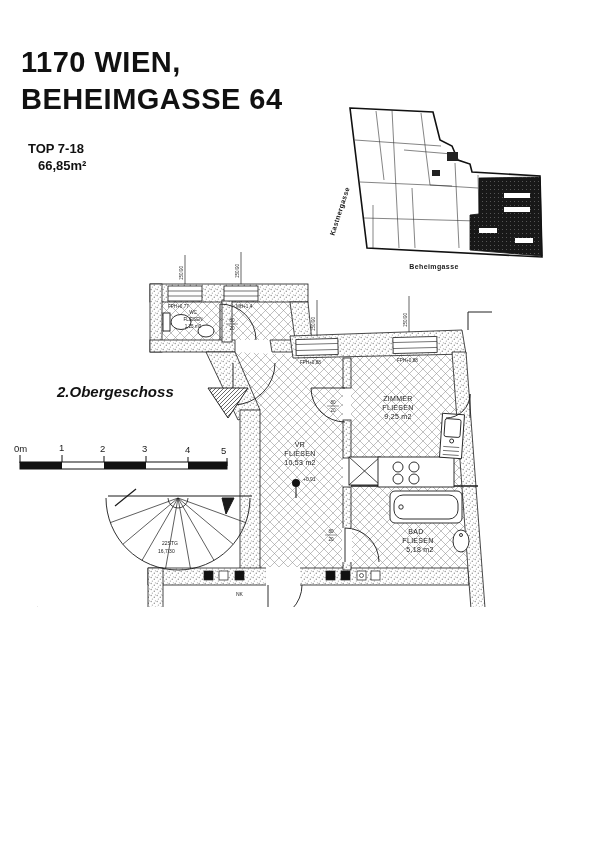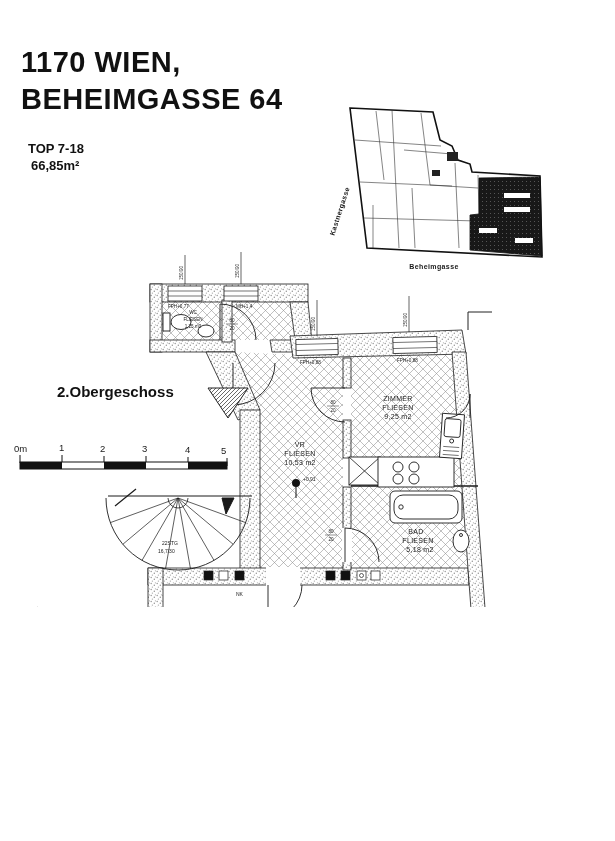--- a/index.html
+++ b/index.html
@@ -1,22 +1,22 @@
 <!DOCTYPE html>
 <html><head>
 <meta charset="utf-8">
 <style>
   html,body{margin:0;padding:0;background:#fff;}
   .page{position:relative;width:615px;height:607px;background:#ffffff;overflow:hidden;
         font-family:"Liberation Sans",sans-serif;color:#111;}
   .title{position:absolute;left:21px;top:44px;font-size:29px;font-weight:bold;
          line-height:37px;letter-spacing:.5px;white-space:pre-line;}
   .subtitle{position:absolute;left:28px;top:140px;font-size:13px;font-weight:bold;line-height:17px;}
-  .subtitle .area{margin-left:3px;}
-  .floorlabel{position:absolute;left:57px;top:383px;font-size:15px;font-weight:bold;}
+  .subtitle .area{margin-left:10px;}
+  .floorlabel{position:absolute;left:57px;top:383px;font-size:15px;font-weight:bold;font-style:italic;}
   svg{position:absolute;left:0;top:0;}
   svg text{font-family:"Liberation Sans",sans-serif;fill:#1a1a1a;}
   .rm{font-size:7px;letter-spacing:.3px;}
   .sm{font-size:5px;}
   .xs{font-size:4.6px;}
   .scalenum{font-size:9.5px;}
   .street{font-size:7px;font-weight:bold;letter-spacing:.4px;}
   .nletter{font-size:13px;font-weight:bold;}
 </style>
 </head>

